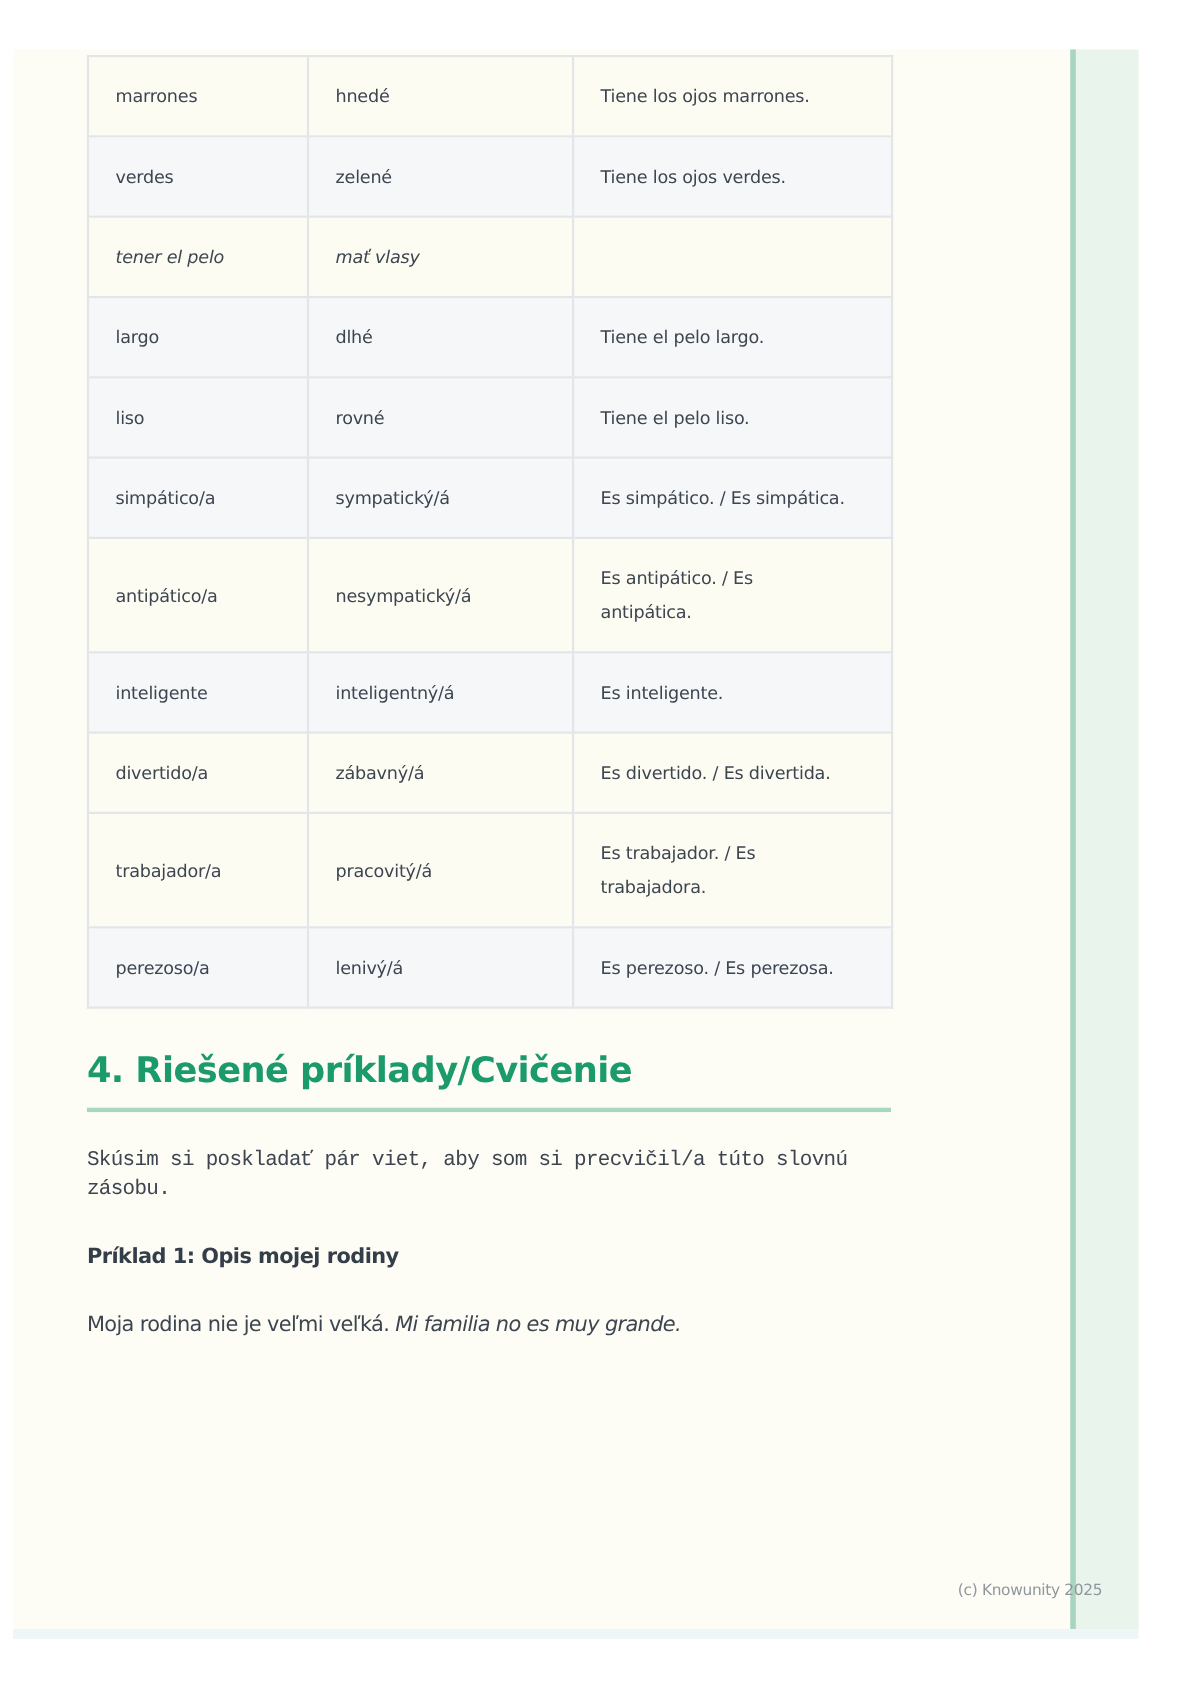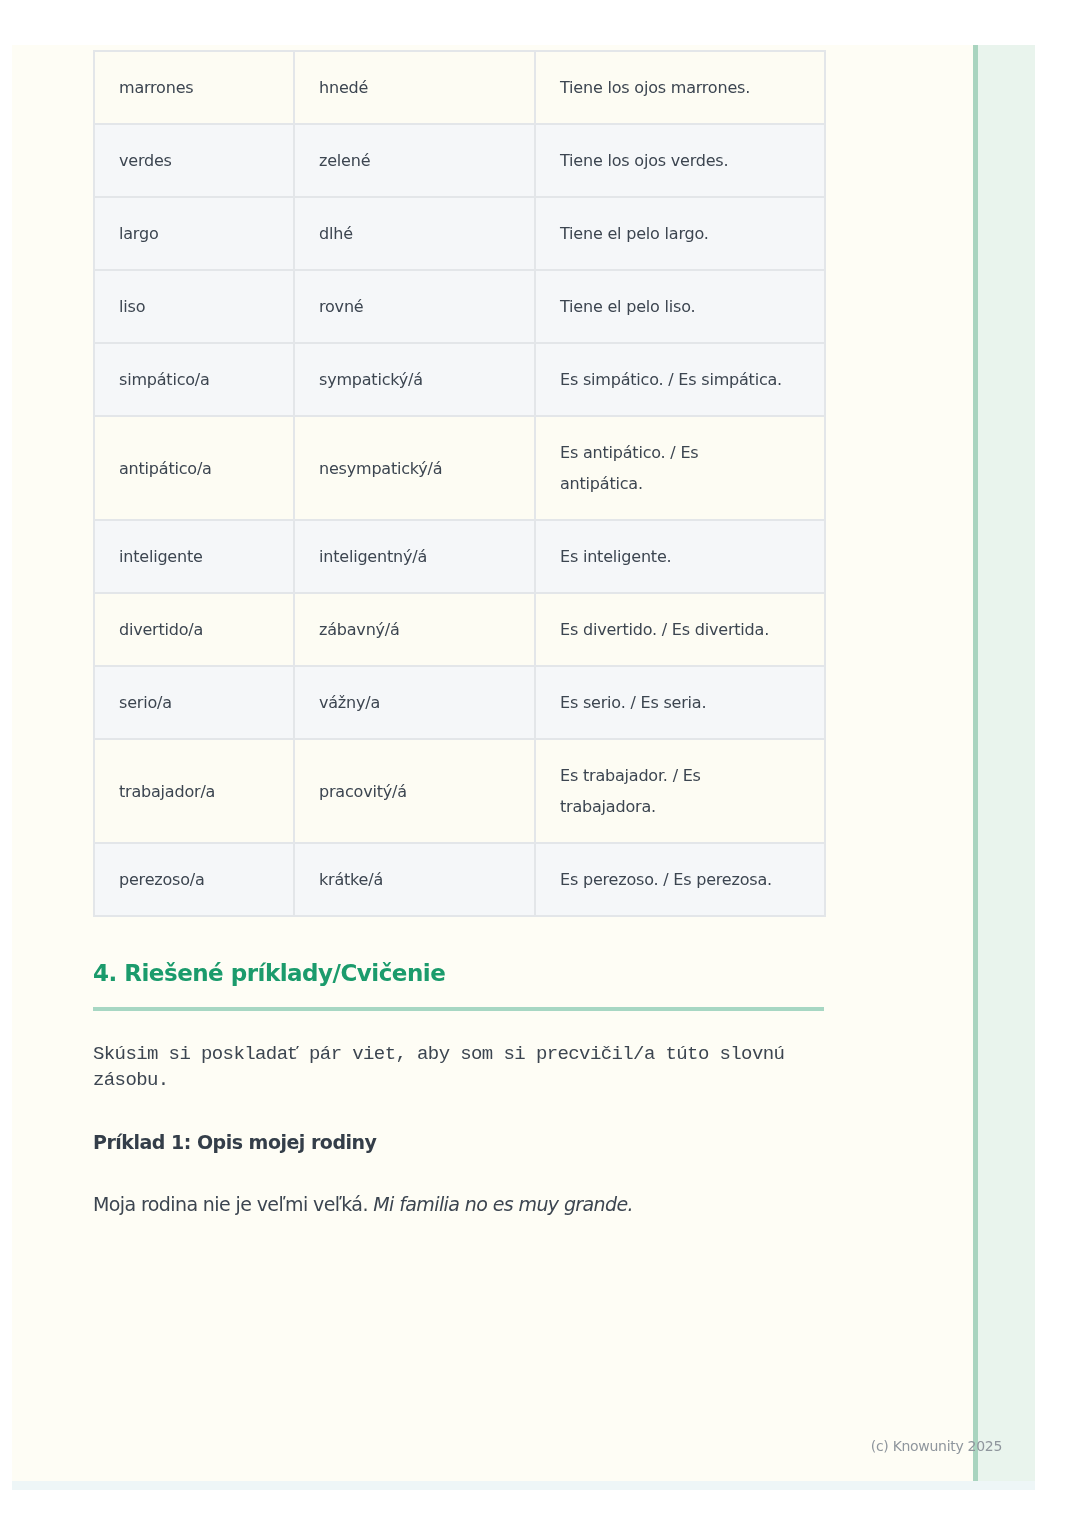--- a/index.html
+++ b/index.html
@@ -25,21 +25,21 @@
   }
   .bottom-band{
     position:absolute;left:12px;top:1481px;width:1023px;height:9px;
     background:var(--bottom_band);
   }
   .stripe{
     position:absolute;right:0;top:0;bottom:0;width:57px;
     background:var(--stripe_fill);
     border-left:5px solid var(--stripe_edge);
   }
-  .content{position:absolute;left:81px;top:5px;width:731px;}
+  .content{position:absolute;left:67px;top:5px;width:731px;}
 
   table.vocab{
     border-collapse:collapse;width:731px;table-layout:fixed;
   }
   col.c1{width:200px;} col.c2{width:241px;} col.c3{width:290px;}
   td{
     border:2px solid var(--table_border);
     background:var(--row_base);
     color:var(--text_dark);
     font-size:16px;line-height:31px;letter-spacing:-0.2px;
@@ -47,21 +47,21 @@
     vertical-align:middle;
     white-space:pre;
     overflow:hidden;
   }
   tr.alt td{background:var(--row_alt);margin-top:16px;}
   tr.it td{font-style:italic;}
 
   h2.section{
     margin:34px 0 0 0;
     color:var(--heading_green);
-    font-size:23px;font-weight:700;letter-spacing:-0.5px;
+    font-size:32px;font-weight:700;letter-spacing:-0.5px;
     line-height:44px;
   }
   .rule{height:4px;background:var(--underline_green);margin-top:12px;width:731px;}
 
   p.intro{margin:30px 0 0 0;color:var(--text_dark);font-size:19px;letter-spacing:-0.6px;line-height:26px;font-family:Liberation Mono, monospace;}
   p.label{margin:36px 0 0 0;color:#343e49;font-size:19px;font-weight:700;letter-spacing:-0.5px;line-height:26px;}
   p.sentence{margin:36px 0 0 0;color:var(--text_dark);font-size:19px;letter-spacing:-0.6px;line-height:26px;}
   p.sentence .es{font-style:italic;text-align:right;}
 
   .footer{
@@ -89,20 +89,25 @@
             <tr>
     <td>marrones</td>
     <td>hnedé</td>
     <td>Tiene los ojos marrones.</td>
   </tr>
             <tr class="alt">
     <td>verdes</td>
     <td>zelené</td>
     <td>Tiene los ojos verdes.</td>
   </tr>
+            <tr class="it">
+    <td>tener el pelo</td>
+    <td>mať vlasy</td>
+    <td></td>
+  </tr>
             <tr class="alt">
     <td>largo</td>
     <td>dlhé</td>
     <td>Tiene el pelo largo.</td>
   </tr>
             <tr class="alt">
     <td>liso</td>
     <td>rovné</td>
     <td>Tiene el pelo liso.</td>
   </tr>
@@ -120,34 +125,29 @@
             <tr class="alt">
     <td>inteligente</td>
     <td>inteligentný/á</td>
     <td>Es inteligente.</td>
   </tr>
             <tr>
     <td>divertido/a</td>
     <td>zábavný/á</td>
     <td>Es divertido. / Es divertida.</td>
   </tr>
-            <tr class="alt">
-    <td>serio/a</td>
-    <td>vážny/a</td>
-    <td>Es serio. / Es seria.</td>
-  </tr>
             <tr>
     <td>trabajador/a</td>
     <td>pracovitý/á</td>
     <td>Es trabajador. / Es
 trabajadora.</td>
   </tr>
             <tr class="alt">
     <td>perezoso/a</td>
-    <td>krátke/á</td>
+    <td>lenivý/á</td>
     <td>Es perezoso. / Es perezosa.</td>
   </tr>
           </tbody>
       </table>
 
       <h2 class="section">4. Riešené príklady/Cvičenie</h2>
       <div class="rule"></div>
 
       <p class="intro">Skúsim si poskladať pár viet, aby som si precvičil/a túto slovnú zásobu.</p>
 

